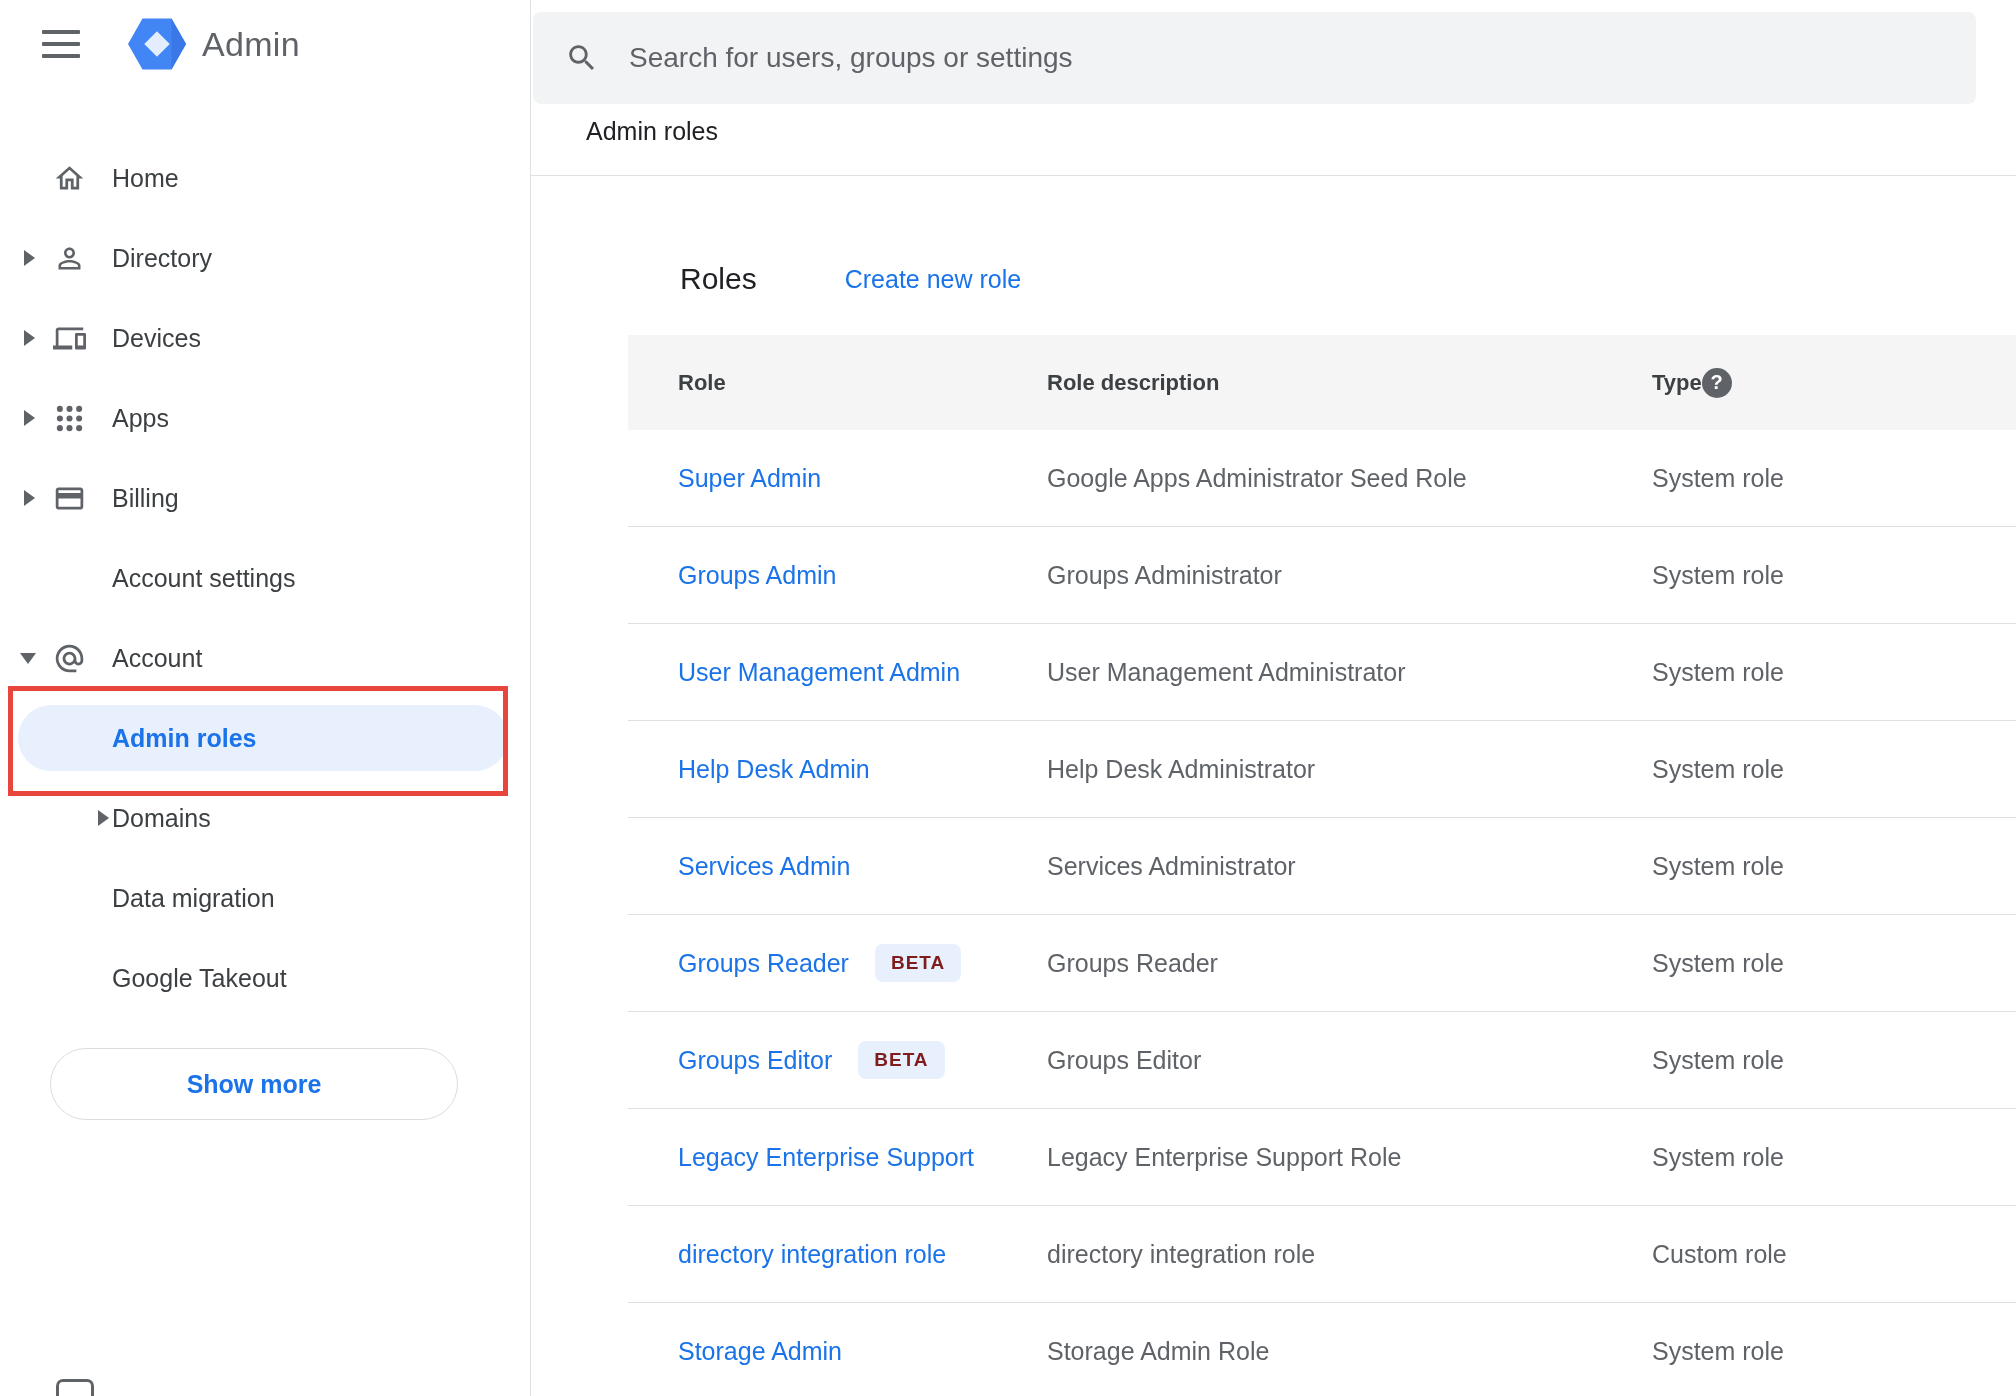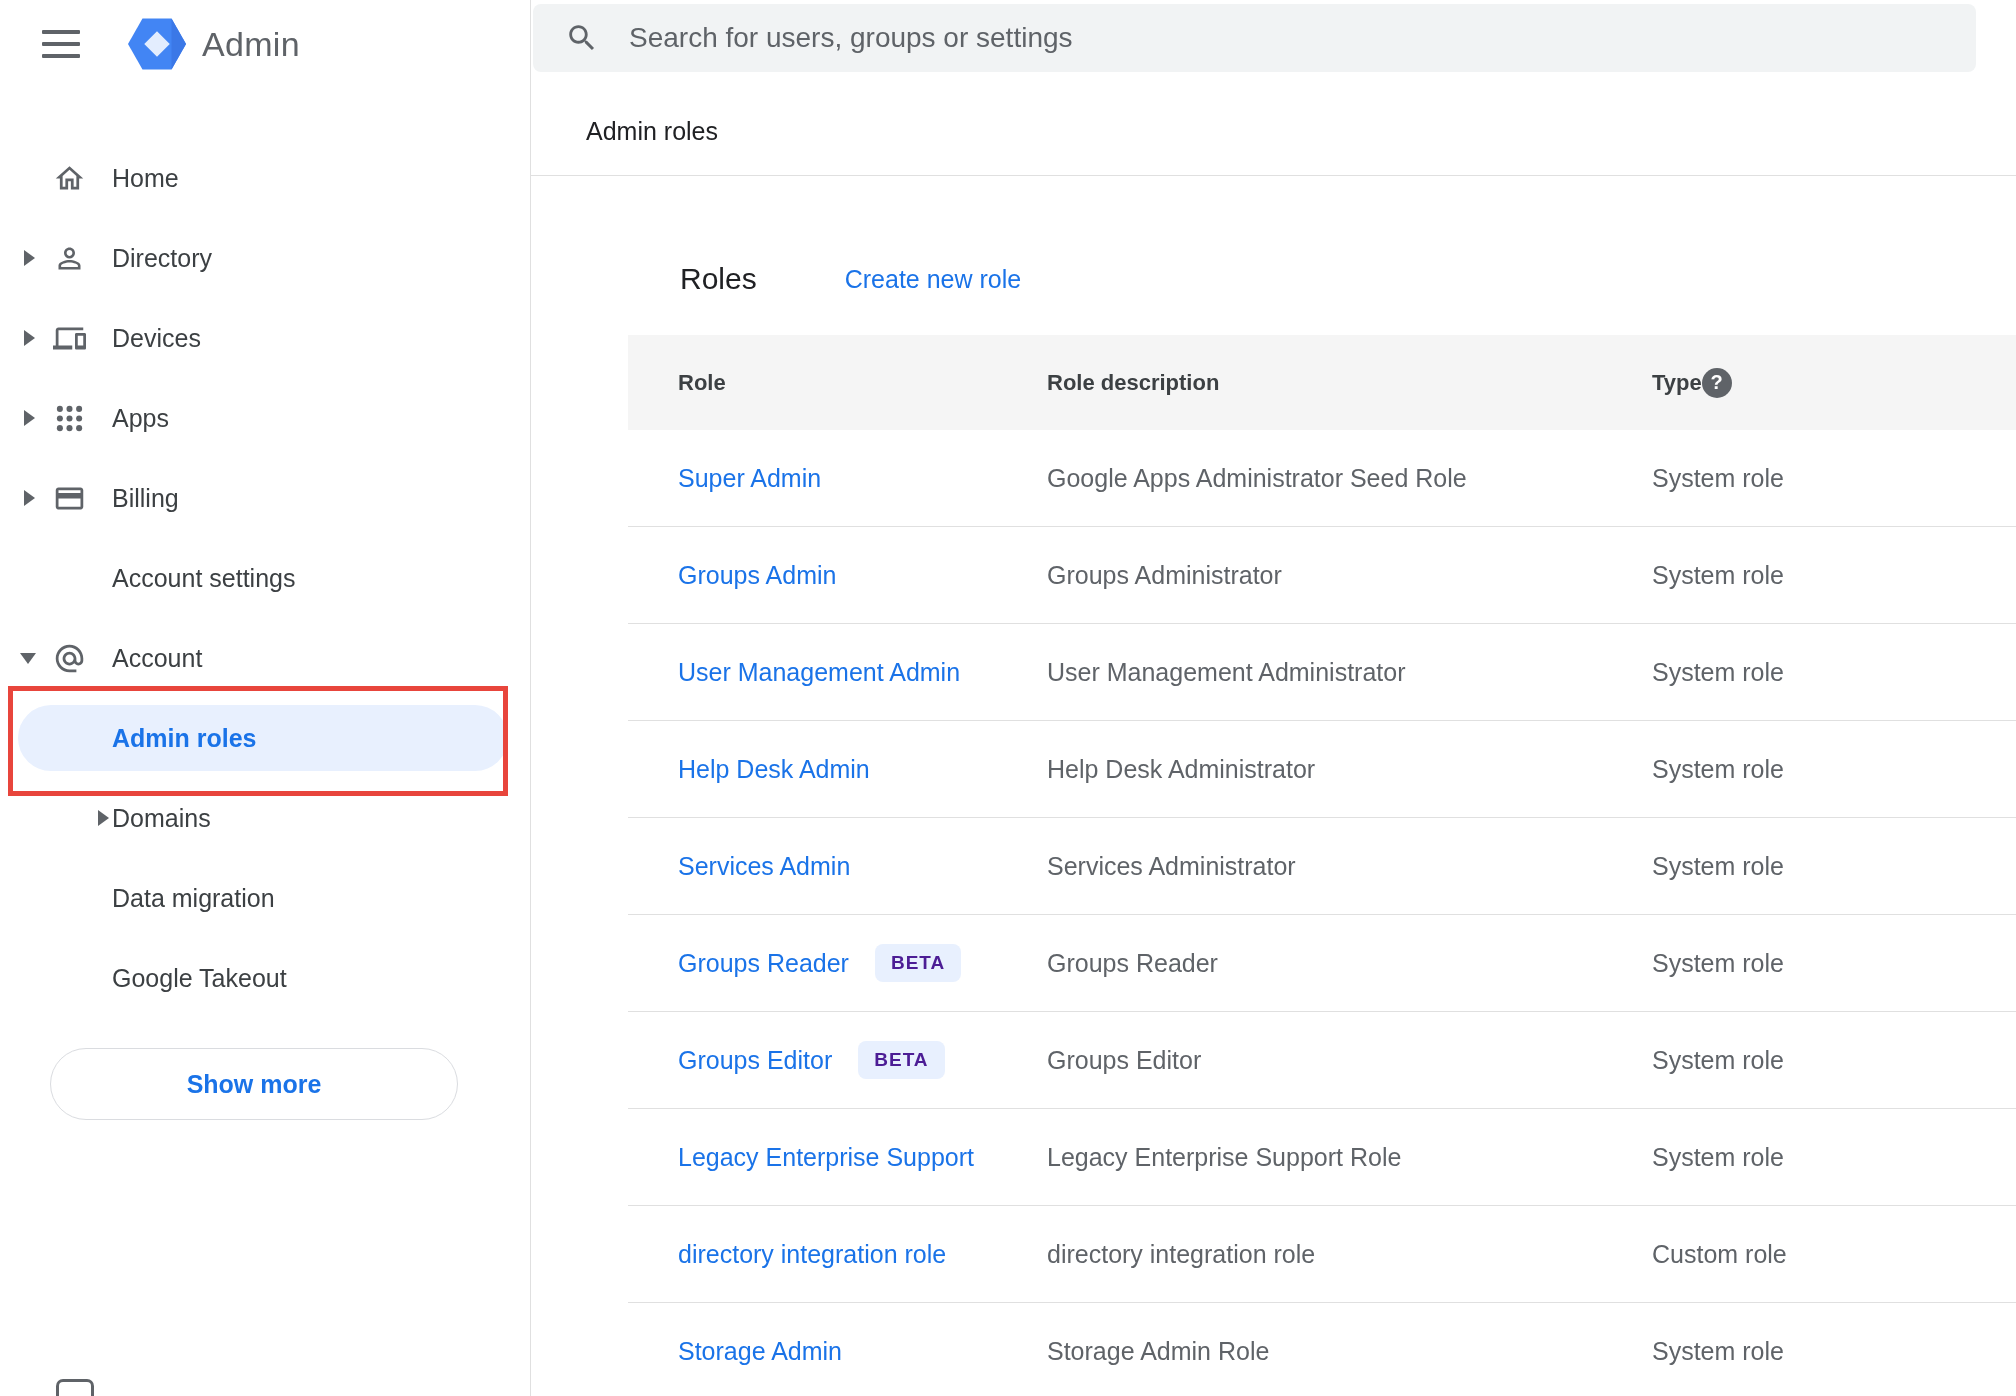--- a/index.html
+++ b/index.html
@@ -60,21 +60,21 @@
 
   .bottom-stub {
     position:absolute; left:56px; bottom:0; width:38px; height:17px;
     border:3px solid #5f6368; border-bottom:none; border-radius:7px 7px 0 0;
   }
 
   
   .content { position:absolute; left:531px; top:0; right:0; bottom:0; }
 
   .search-bar {
-    position:absolute; left:2px; top:4px; right:40px; height:68px;
+    position:absolute; left:2px; top:12px; right:40px; height:92px;
     background:#f1f3f4; border-radius:8px;
     display:flex; align-items:center; padding:0 32px;
   }
   .search-bar svg { width:34px; height:34px; fill:#5f6368; flex:0 0 auto; }
   .search-input {
     flex:1; margin-left:28px; border:none; outline:none; background:transparent;
     font-size:28px; color:#202124; font-family:"Liberation Sans", sans-serif;
   }
   .search-input::placeholder { color:#5f6368; opacity:1; }
 
@@ -104,21 +104,21 @@
   }
 
   .trow {
     display:grid; grid-template-columns:419px 605px 1fr;
     height:97px; align-items:center; border-bottom:1px solid #e0e0e0;
     font-size:25px; background:#fff;
   }
   .role-cell { padding-left:50px; display:flex; align-items:center; gap:26px; }
   .role-link { color:#1a73e8; cursor:pointer; }
   .beta {
-    background:#e8f0fe; color:#4c1d95; font-size:19px; font-weight:bold;
+    background:#e8f0fe; color:#7f1d1d; font-size:19px; font-weight:bold;
     letter-spacing:1px; padding:8px 16px; border-radius:8px;
   }
   .desc, .type { color:#5f6368; }
 </style>
 </head>
 <body>
 
 <aside class="sidebar">
   <div class="brand-row">
     <div class="hamburger">

